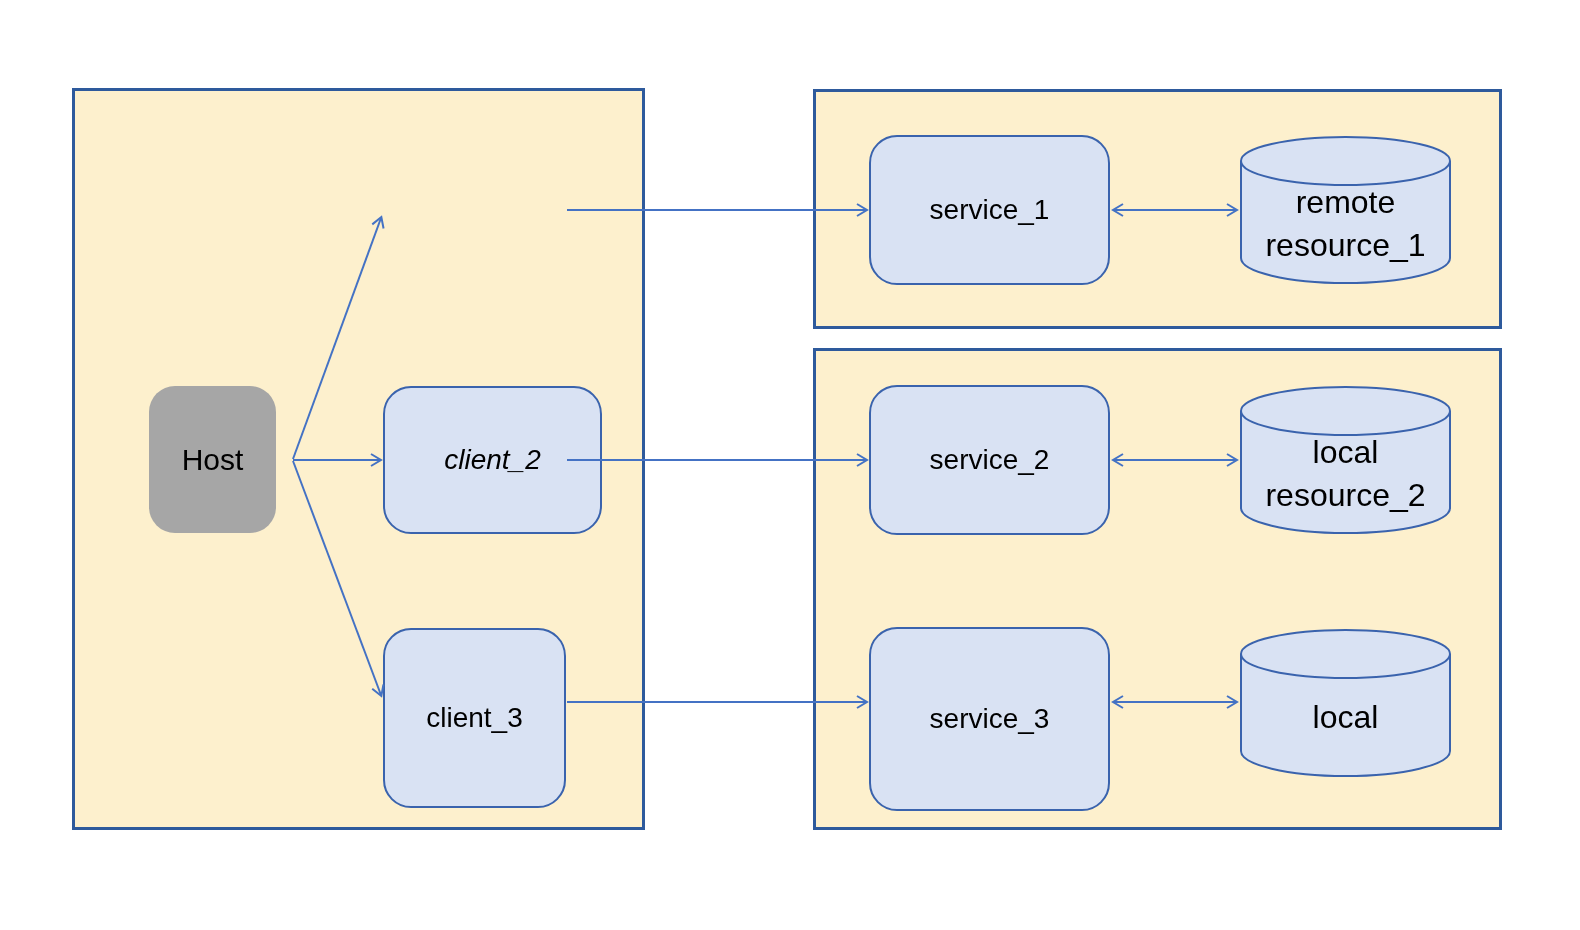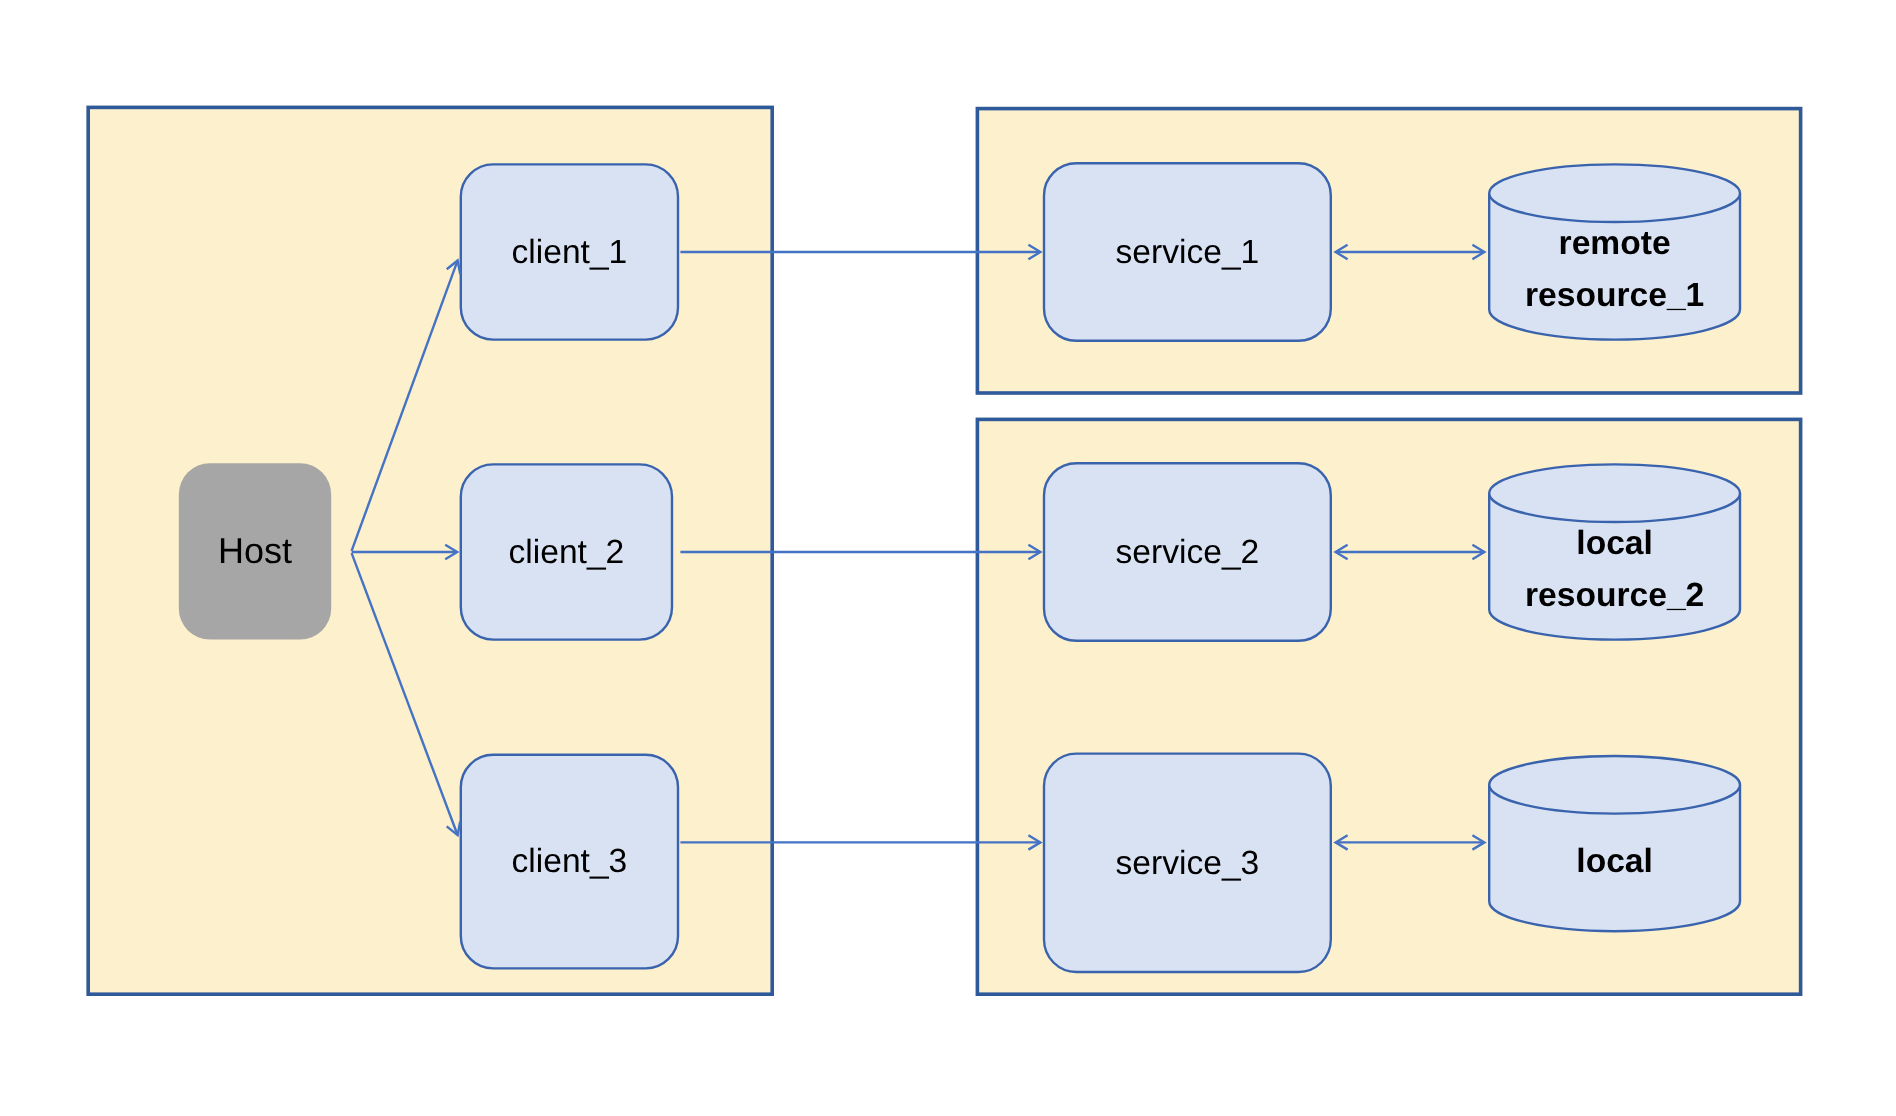--- a/index.html
+++ b/index.html
@@ -44,46 +44,42 @@
     border-radius:26px;
     font-size:30px;
   }
   .cyl-wrap{position:absolute;}
   .cyl-wrap svg{position:absolute;left:0;top:0;display:block;}
   .cyl-label{
     position:absolute;inset:0;
     padding-top:28px;
     display:flex;flex-direction:column;
     align-items:center;justify-content:center;
-    font-size:28px;line-height:43px;
+    font-size:32px;line-height:43px;
     text-align:center;
-    font-weight:bold;
   }
   .cyl-body,.cyl-top{fill:var(--node-fill);stroke:var(--node-border);stroke-width:2;}
   .arrow-layer{position:absolute;left:0;top:0;pointer-events:none;}
   .arrow-line{stroke:var(--arrow);stroke-width:2;fill:none;}
   .arrow-head{stroke:var(--arrow);stroke-width:2;fill:none;}
 </style>
 </head>
 <body>
 
 <div class="canvas">
 
   <div class="group" style="left:72px;top:88px;width:573px;height:742px;"></div>
   <div class="group" style="left:813px;top:89px;width:689px;height:240px;"></div>
   <div class="group" style="left:813px;top:348px;width:689px;height:482px;"></div>
 
   <div class="node host" style="left:149px;top:386px;width:127px;height:147px;">
     <span>Host</span>
   </div>
 
-  <div class="node roundbox" style="left:383px;top:136px;width:183px;height:148px;">
-    <span>client_1</span>
-  </div>
-  <div class="node roundbox" style="left:383px;top:386px;width:178px;height:148px;">
+  <div class="node roundbox" style="left:383px;top:386px;width:219px;height:148px;font-style:italic;">
     <span>client_2</span>
   </div>
   <div class="node roundbox" style="left:383px;top:628px;width:183px;height:180px;">
     <span>client_3</span>
   </div>
 
   <div class="node roundbox" style="left:869px;top:135px;width:241px;height:150px;text-align:right;">
     <span>service_1</span>
   </div>
   <div class="node roundbox" style="left:869px;top:385px;width:241px;height:150px;">

